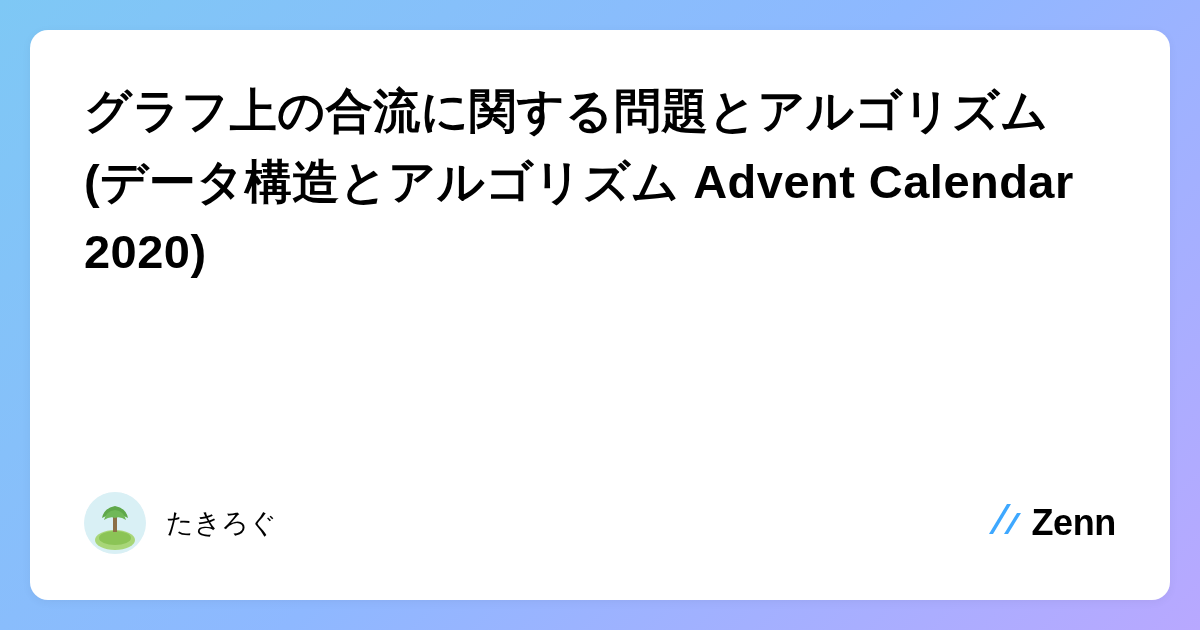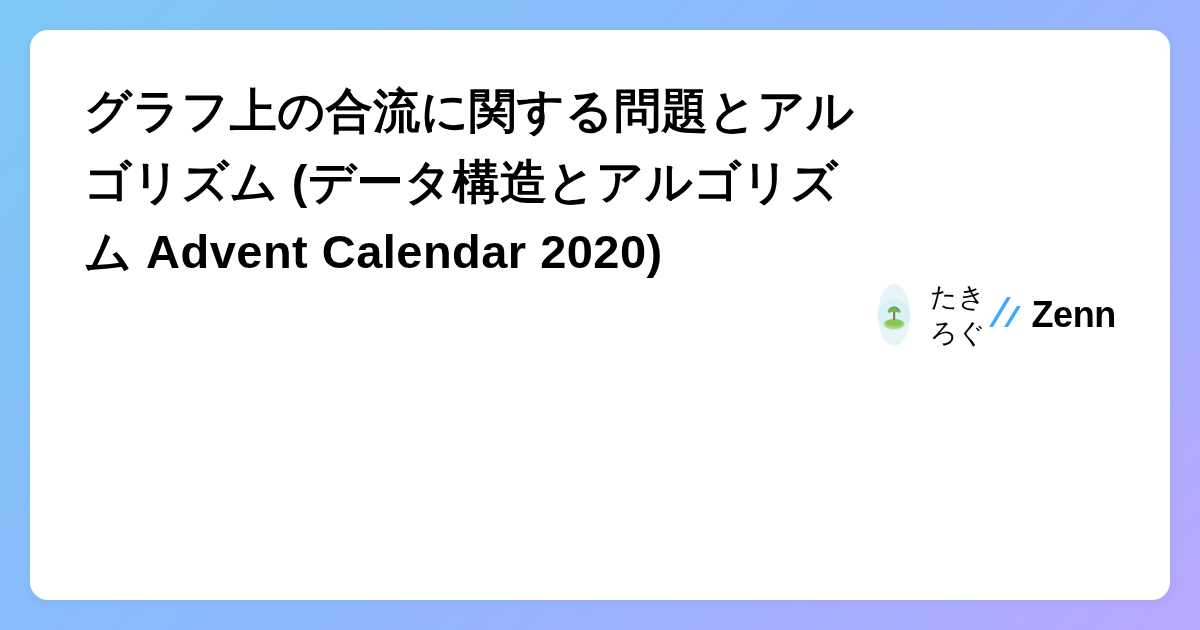--- a/index.html
+++ b/index.html
@@ -16,21 +16,21 @@
       justify-content: center;
       font-family: -apple-system, BlinkMacSystemFont, "Segoe UI", "Helvetica Neue", "Hiragino Kaku Gothic ProN", "Hiragino Sans", "Yu Gothic", Meiryo, sans-serif;
     }
     .card {
       background: #ffffff;
       width: 1140px;
       height: 570px;
       border-radius: 18px;
       padding: 46px 54px;
       display: flex;
-      flex-direction: row;
+      flex-direction: column;
       justify-content: space-between;
       box-shadow: 0 2px 10px rgba(0,0,0,0.05);
     }
     .title {
       font-size: 47px;
       font-weight: 700;
       color: #000000;
       line-height: 1.5;
       letter-spacing: 0.01em;
     }
@@ -59,21 +59,20 @@
       width: 100%;
       height: 100%;
     }
     .author-name {
       font-size: 27px;
       font-weight: 400;
       color: #000000;
     }
     .logo {
       display: flex;
-      align-items: center;
       gap: 8px;
     }
     .logo-mark svg {
       width: 36px;
       height: 36px;
     }
     .logo-text {
       font-size: 36px;
       font-weight: 700;
       color: #000000;

